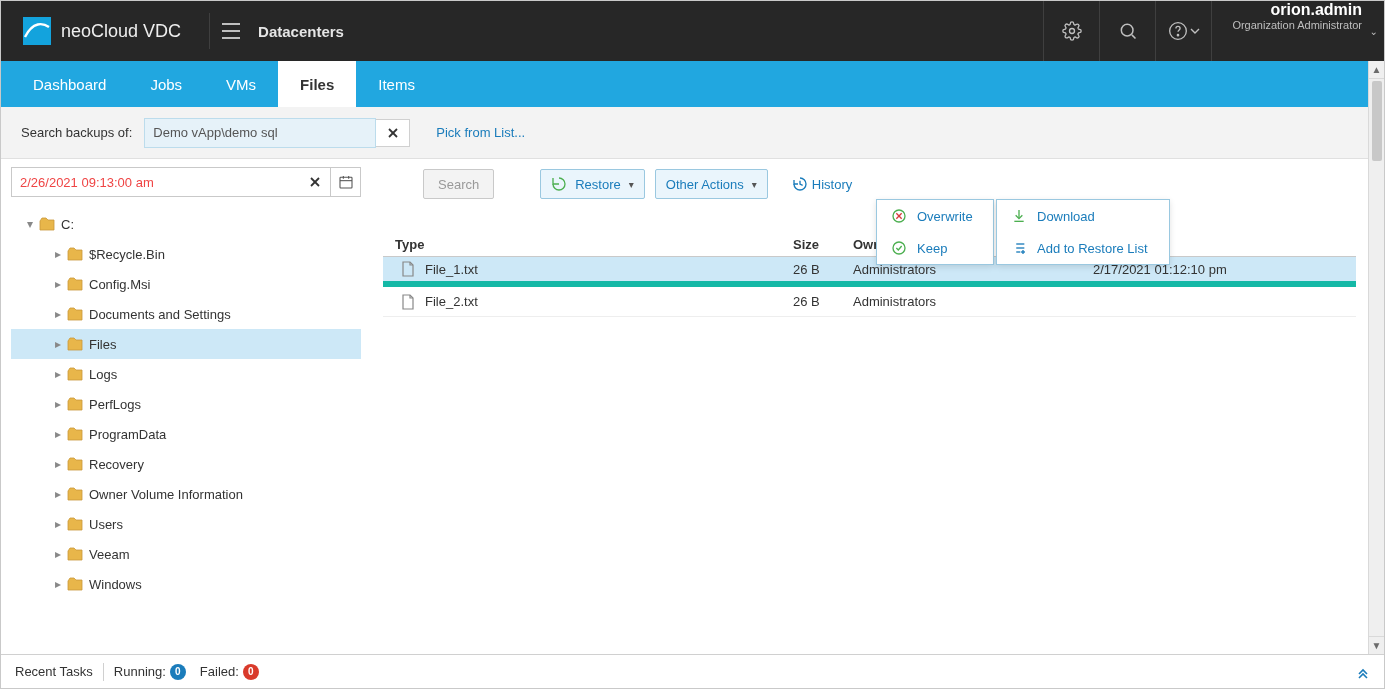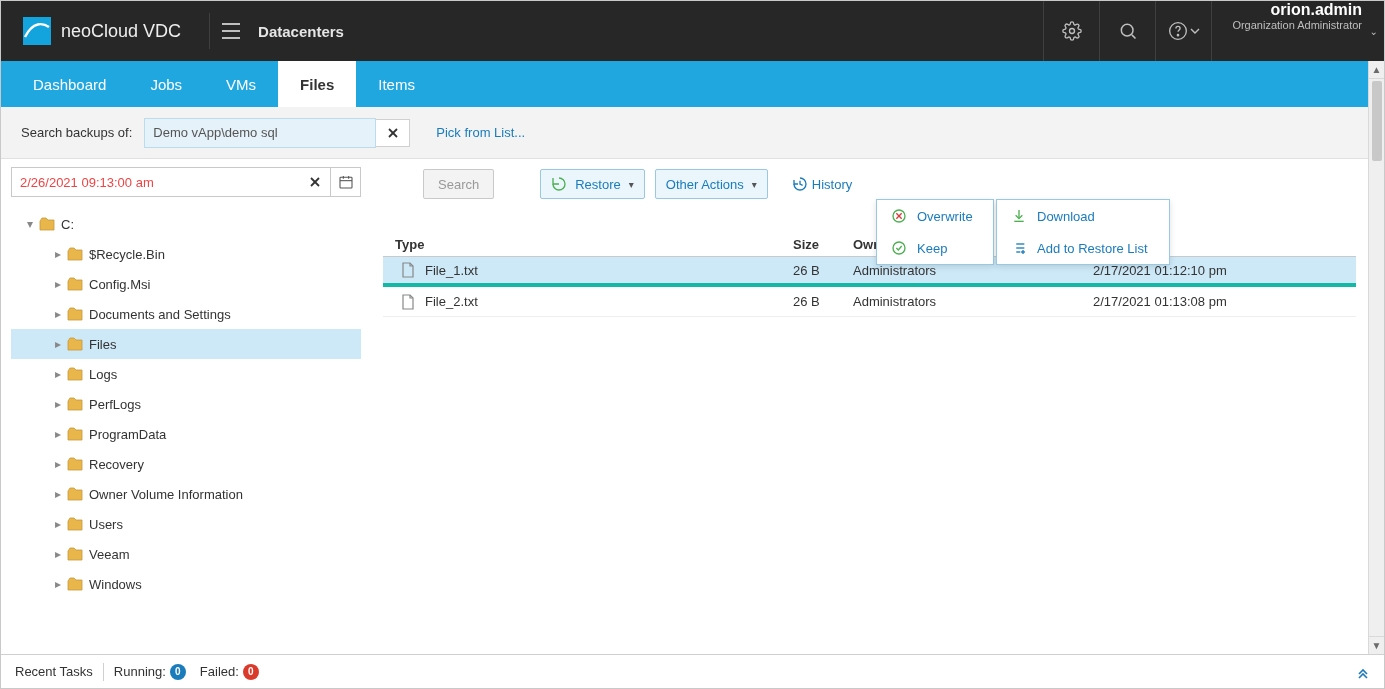--- a/index.html
+++ b/index.html
@@ -75,21 +75,21 @@
   .menu.other  { left:625px; width:174px;}
 
   
   .ftable { margin-top:28px;}
   .ftable .hdr { display:flex; border-bottom:1px solid #c9c9c9; height:28px; align-items:flex-end; font-weight:600; color:#333; padding-bottom:4px;}
   .col-name { flex: 0 0 410px; padding-left:12px;}
   .col-size { flex: 0 0 60px;}
   .col-owner { flex: 0 0 240px;}
   .col-date { flex:1;}
   .frow { display:flex; align-items:center; height:30px; border-bottom:1px solid #eee;}
-  .frow.selected { background:#cde8f7; border-bottom:4px solid #14b8a6;}
+  .frow.selected { background:#cde8f7; border-bottom:6px solid #14b8a6;}
   .file-icon { width:16px; height:16px; margin:0 8px 0 6px; color:#888;}
   .cell { font-size:13px; color:#333;}
 
   
   .right-scroll { width:16px; background:#efefef; border-left:1px solid #d9d9d9; display:flex; flex-direction:column;}
   .scroll-arrow { height:18px; display:flex; align-items:center; justify-content:center; color:#6b6b6b; font-size:10px; border-bottom:1px solid #d9d9d9;}
   .scroll-arrow.bottom{border-top:1px solid #d9d9d9; border-bottom:none; margin-top:auto;}
   .scroll-thumb { width:10px; margin:2px auto; background:#c8c8c8; border-radius:2px;}
 
   
@@ -416,21 +416,20 @@
                     <span class="file-icon">
                       <svg width="14" height="16" viewBox="0 0 14 16" fill="none" stroke="#888" stroke-width="1.2">
                         <path d="M2 1h7l3 3v11H2z"></path>
                         <path d="M9 1v3h3"></path>
                       </svg>
                     </span>
                     <span>File_2.txt</span>
                   </div>
                   <div class="col-size cell">26 B</div>
                   <div class="col-owner cell">Administrators</div>
-                  <div class="col-date cell">2/17/2021 01:13:08 pm</div>
                 </div>
               </div>
           </div>
         </div>
       </div>
     </div>
 
     <div class="right-scroll">
       <div class="scroll-arrow">▲</div>
       <div class="scroll-thumb" style="height:80px;"></div>

